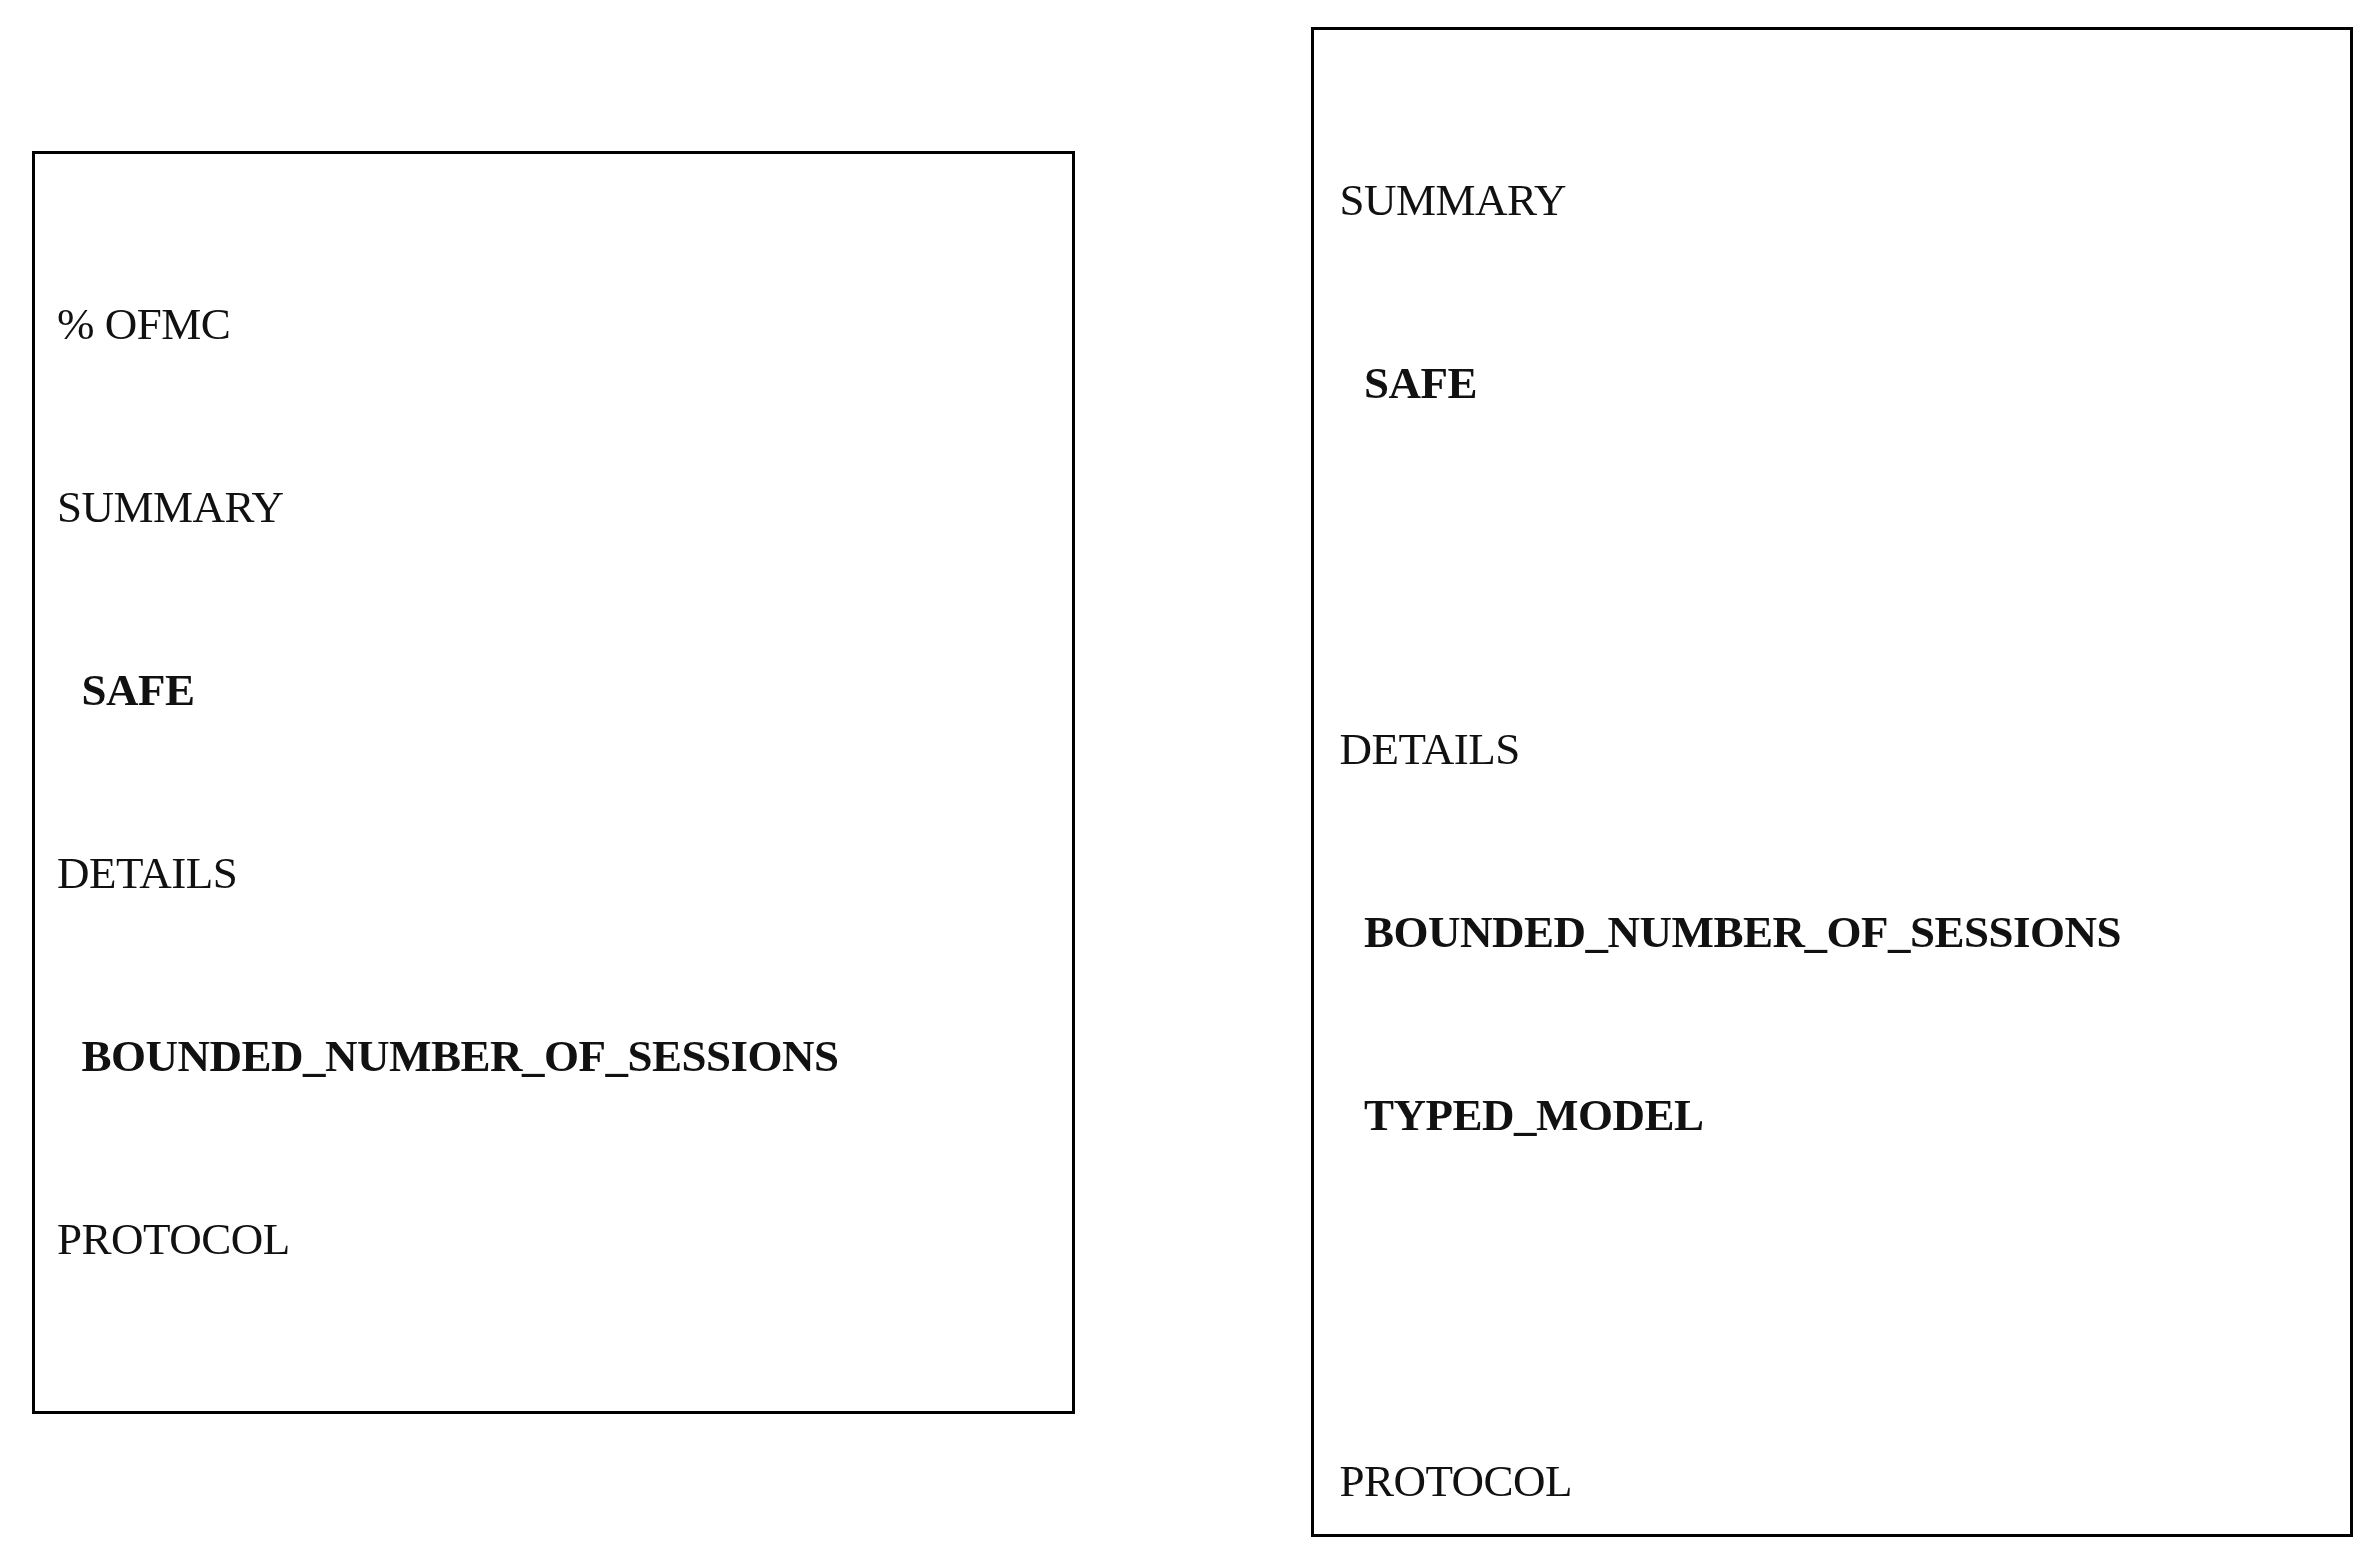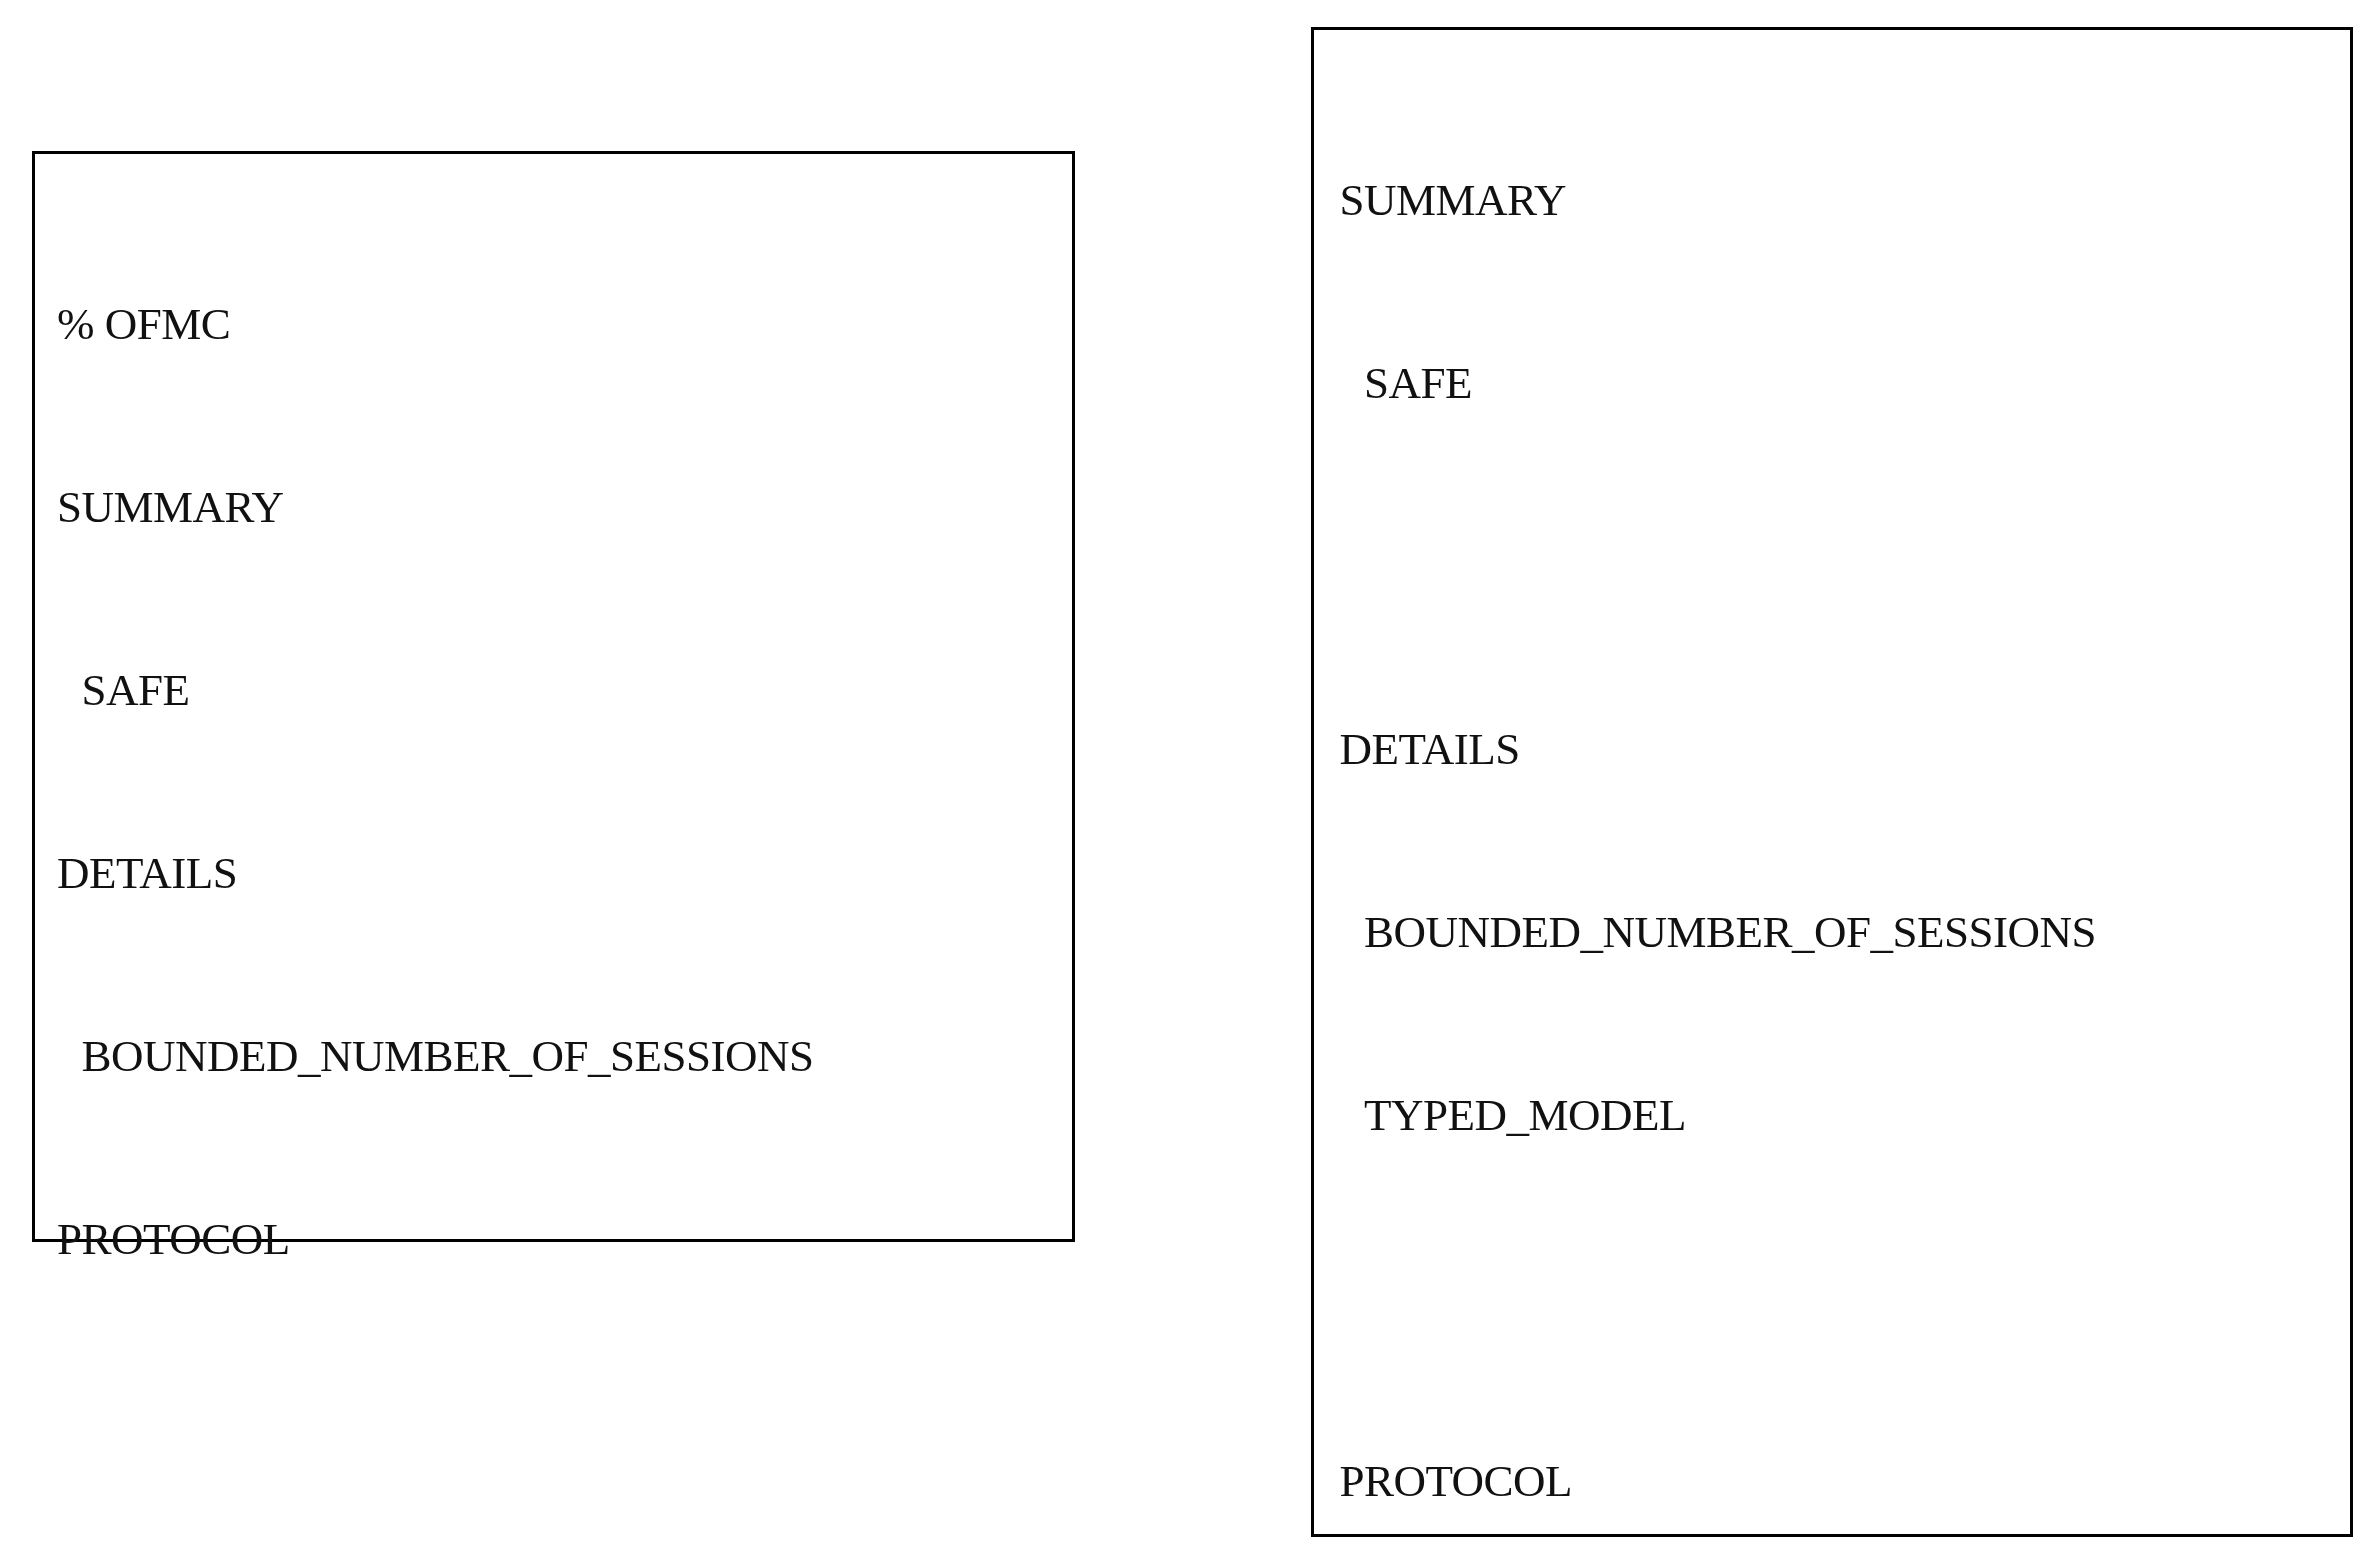--- a/index.html
+++ b/index.html
@@ -1,25 +1,25 @@
 <!DOCTYPE html>
 <html style="font-size:14.5px"><head>
 <meta charset="utf-8">
 <style>
   html, body { margin: 0; padding: 0; background: #ffffff; }
   body { width: 2377px; height: 1563px; position: relative; overflow: hidden;
          font-family: "Liberation Serif", "DejaVu Serif", serif; color: #111; }
   .box { position: absolute; border: 3.6px solid #000; box-sizing: border-box; background: #fff; padding-left: 48px; }
-  #box-left { left: 32px; top: 151px; width: 1043px; height: 1091px; }
+  #box-left { left: 32px; top: 151px; width: 1043px; height: 1263px; }
   #box-right { left: 1311px; top: 27px; width: 1042px; height: 1510px; }
   .lines { position: absolute; font-size: 45px; line-height: 61px; white-space: pre; letter-spacing: -0.5px; }
   #box-left .lines { left: 22px; top: 18px; }
   #box-right .lines { left: 25.4px; top: 18px; }
   .line { display: block; height: 61px; }
-  .ind { padding-left: 24.5px; }
+  .ind { padding-left: 24.5px; font-weight: bold; }
 </style>
 </head>
 <body>
 
 <div class="box" id="box-left">
   <div class="lines">
     <span class="line">% OFMC</span>
     <span class="line">SUMMARY</span>
     <span class="line ind">SAFE</span>
     <span class="line">DETAILS</span>

